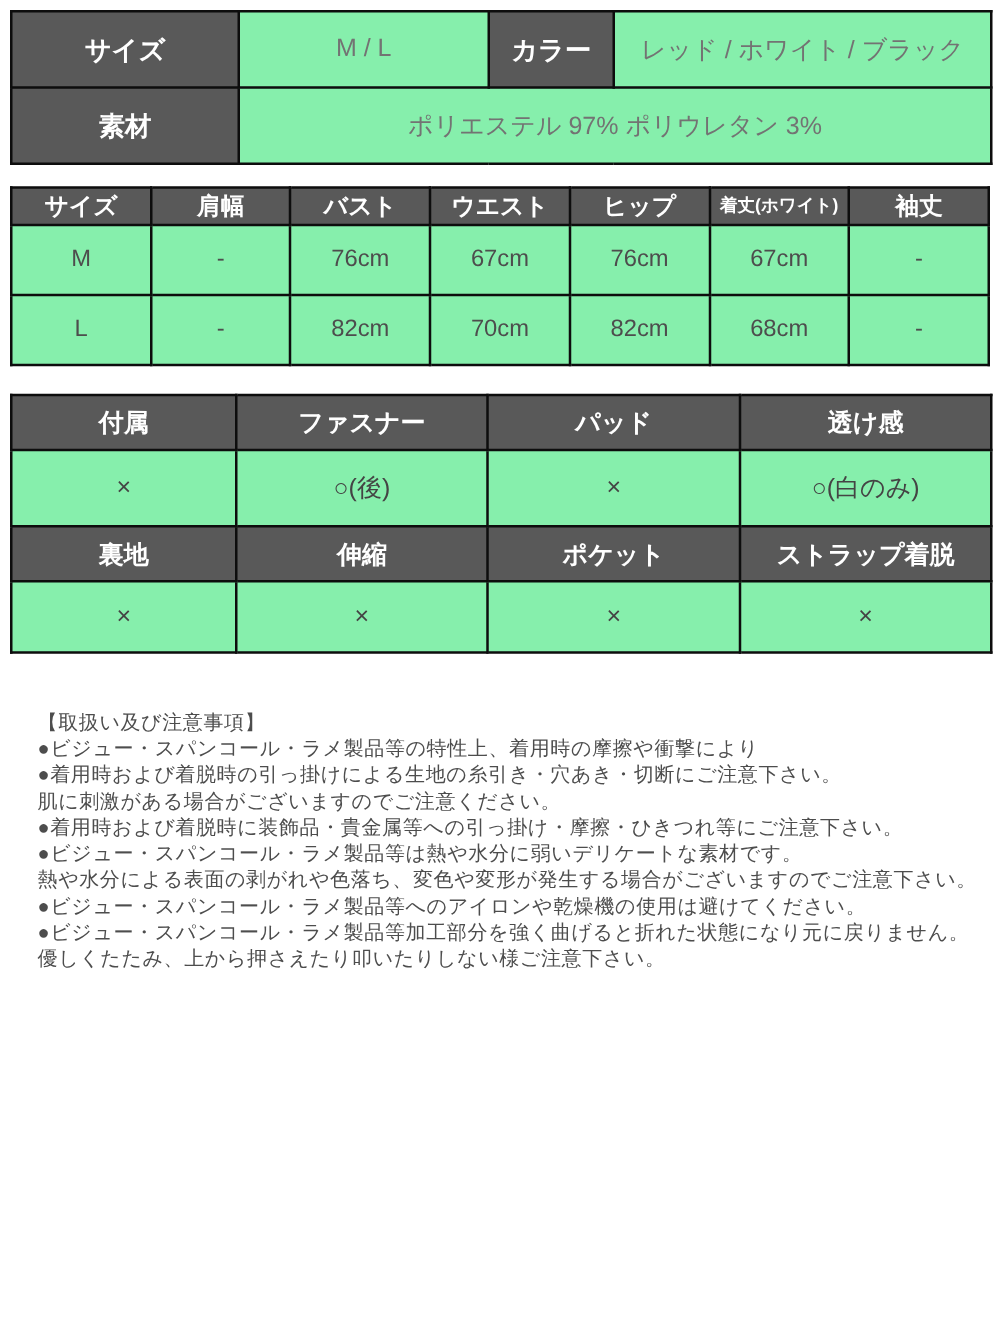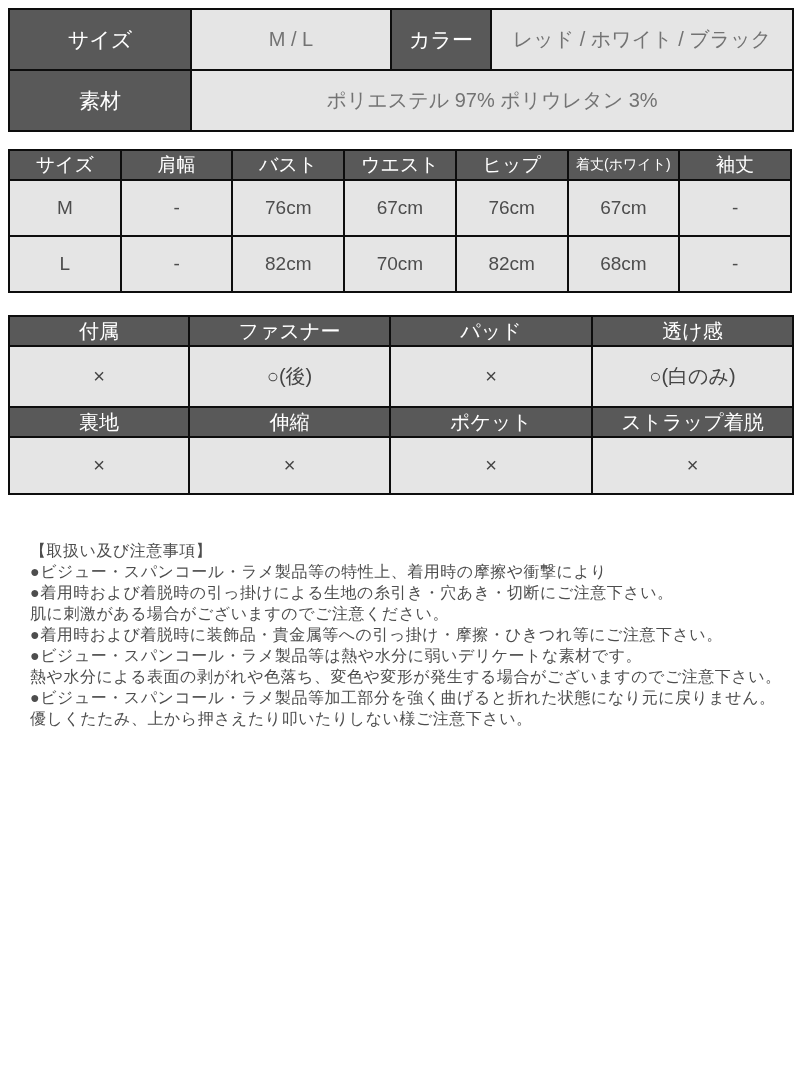--- a/index.html
+++ b/index.html
@@ -23,46 +23,46 @@
     border-collapse: collapse;
     width: 784px;
     table-layout: fixed;
   }
   table, th, td {
     border: 2px solid #0d0d0d;
   }
   th {
     background: #595959;
     color: #ffffff;
-    font-weight: normal;
+    font-weight: bold;
     font-size: 20px;
     text-align: center;
     padding: 0;
   }
   td {
-    background: #e5e5e5;
+    background: #86efac;
     color: #666666;
     font-size: 19px;
     text-align: center;
     padding: 16px;
   }
   
   .spec-table tr { height: 48px; }
   .spec-table th { font-size: 21px; }
   .spec-table td { font-size: 20px; color: #737373; }
   
   .meas-table { margin-top: 17px; }
   .meas-table tr.hdr { height: 30px; }
   .meas-table tr.data { height: 40px; }
   .meas-table th { font-size: 19px; }
   .meas-table th.small { font-size: 14px; }
   .meas-table td { color: #4d4d4d; }
   
   .feat-table { margin-top: 22px; }
-  .feat-table tr.hdr { height: 30px; }
+  .feat-table tr.hdr { height: 44px; }
   .feat-table tr.data { height: 37px; }
   .feat-table td { font-size: 20px; color: #444444; }
   
   .notes {
     margin-top: 45px;
     margin-left: 22px;
     margin-right: 10px;
     font-size: 16px;
     line-height: 21px;
     color: #4d4d4d;
@@ -173,17 +173,18 @@
     </table>
 
   <div class="notes">
     <div>【取扱い及び注意事項】</div>
     <div>●ビジュー・スパンコール・ラメ製品等の特性上、着用時の摩擦や衝撃により</div>
     <div>●着用時および着脱時の引っ掛けによる生地の糸引き・穴あき・切断にご注意下さい。</div>
     <div>肌に刺激がある場合がございますのでご注意ください。</div>
     <div>●着用時および着脱時に装飾品・貴金属等への引っ掛け・摩擦・ひきつれ等にご注意下さい。</div>
     <div>●ビジュー・スパンコール・ラメ製品等は熱や水分に弱いデリケートな素材です。</div>
     <div>熱や水分による表面の剥がれや色落ち、変色や変形が発生する場合がございますのでご注意下さい。</div>
+    <div>●ビジュー・スパンコール・ラメ製品等へのアイロンや乾燥機の使用は避けてください。</div>
     <div>●ビジュー・スパンコール・ラメ製品等加工部分を強く曲げると折れた状態になり元に戻りません。</div>
     <div>優しくたたみ、上から押さえたり叩いたりしない様ご注意下さい。</div>
   </div>
 
 </div>
 
 </body></html>

